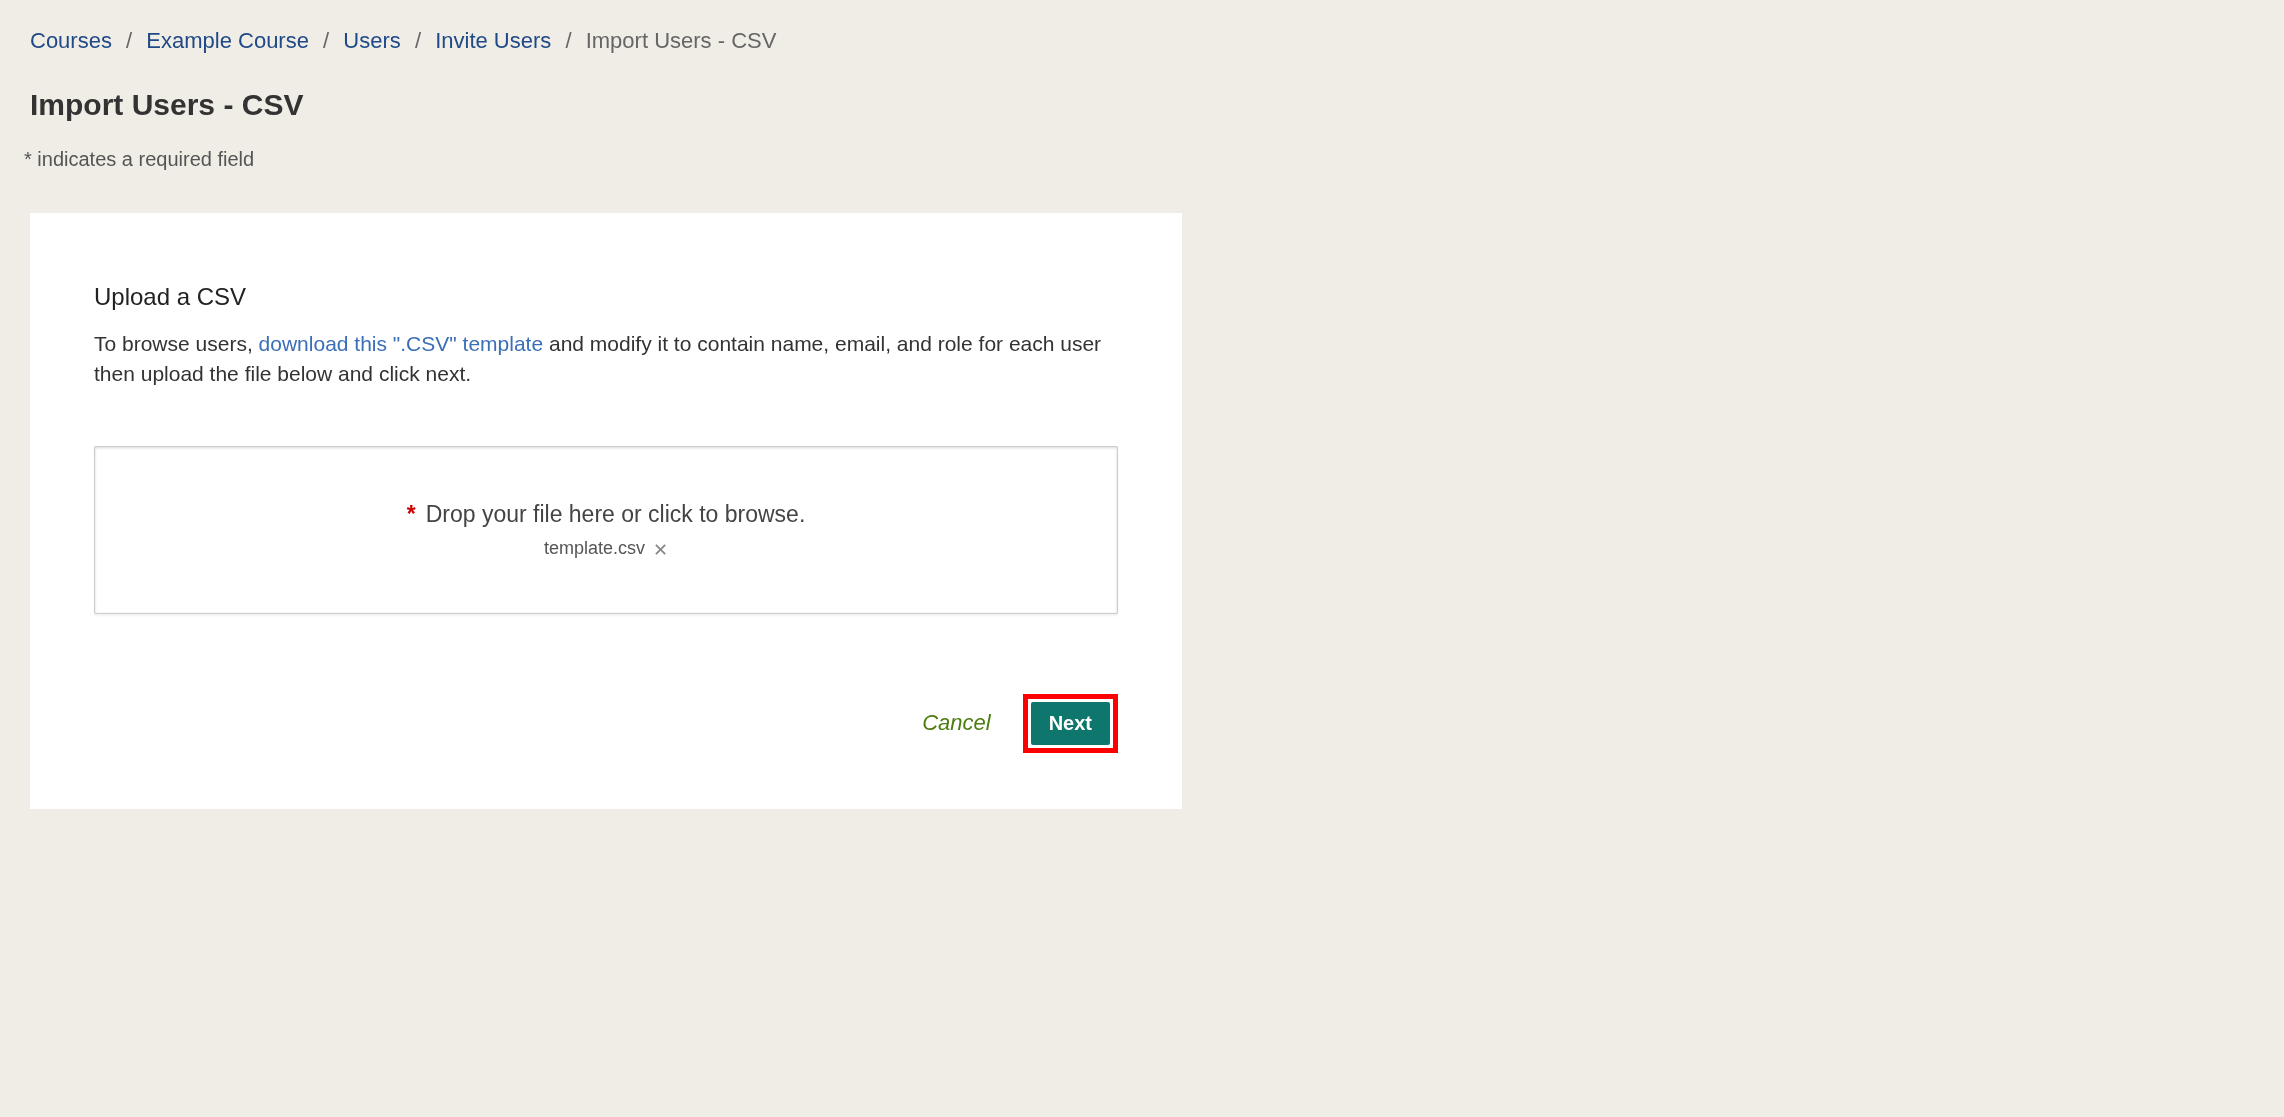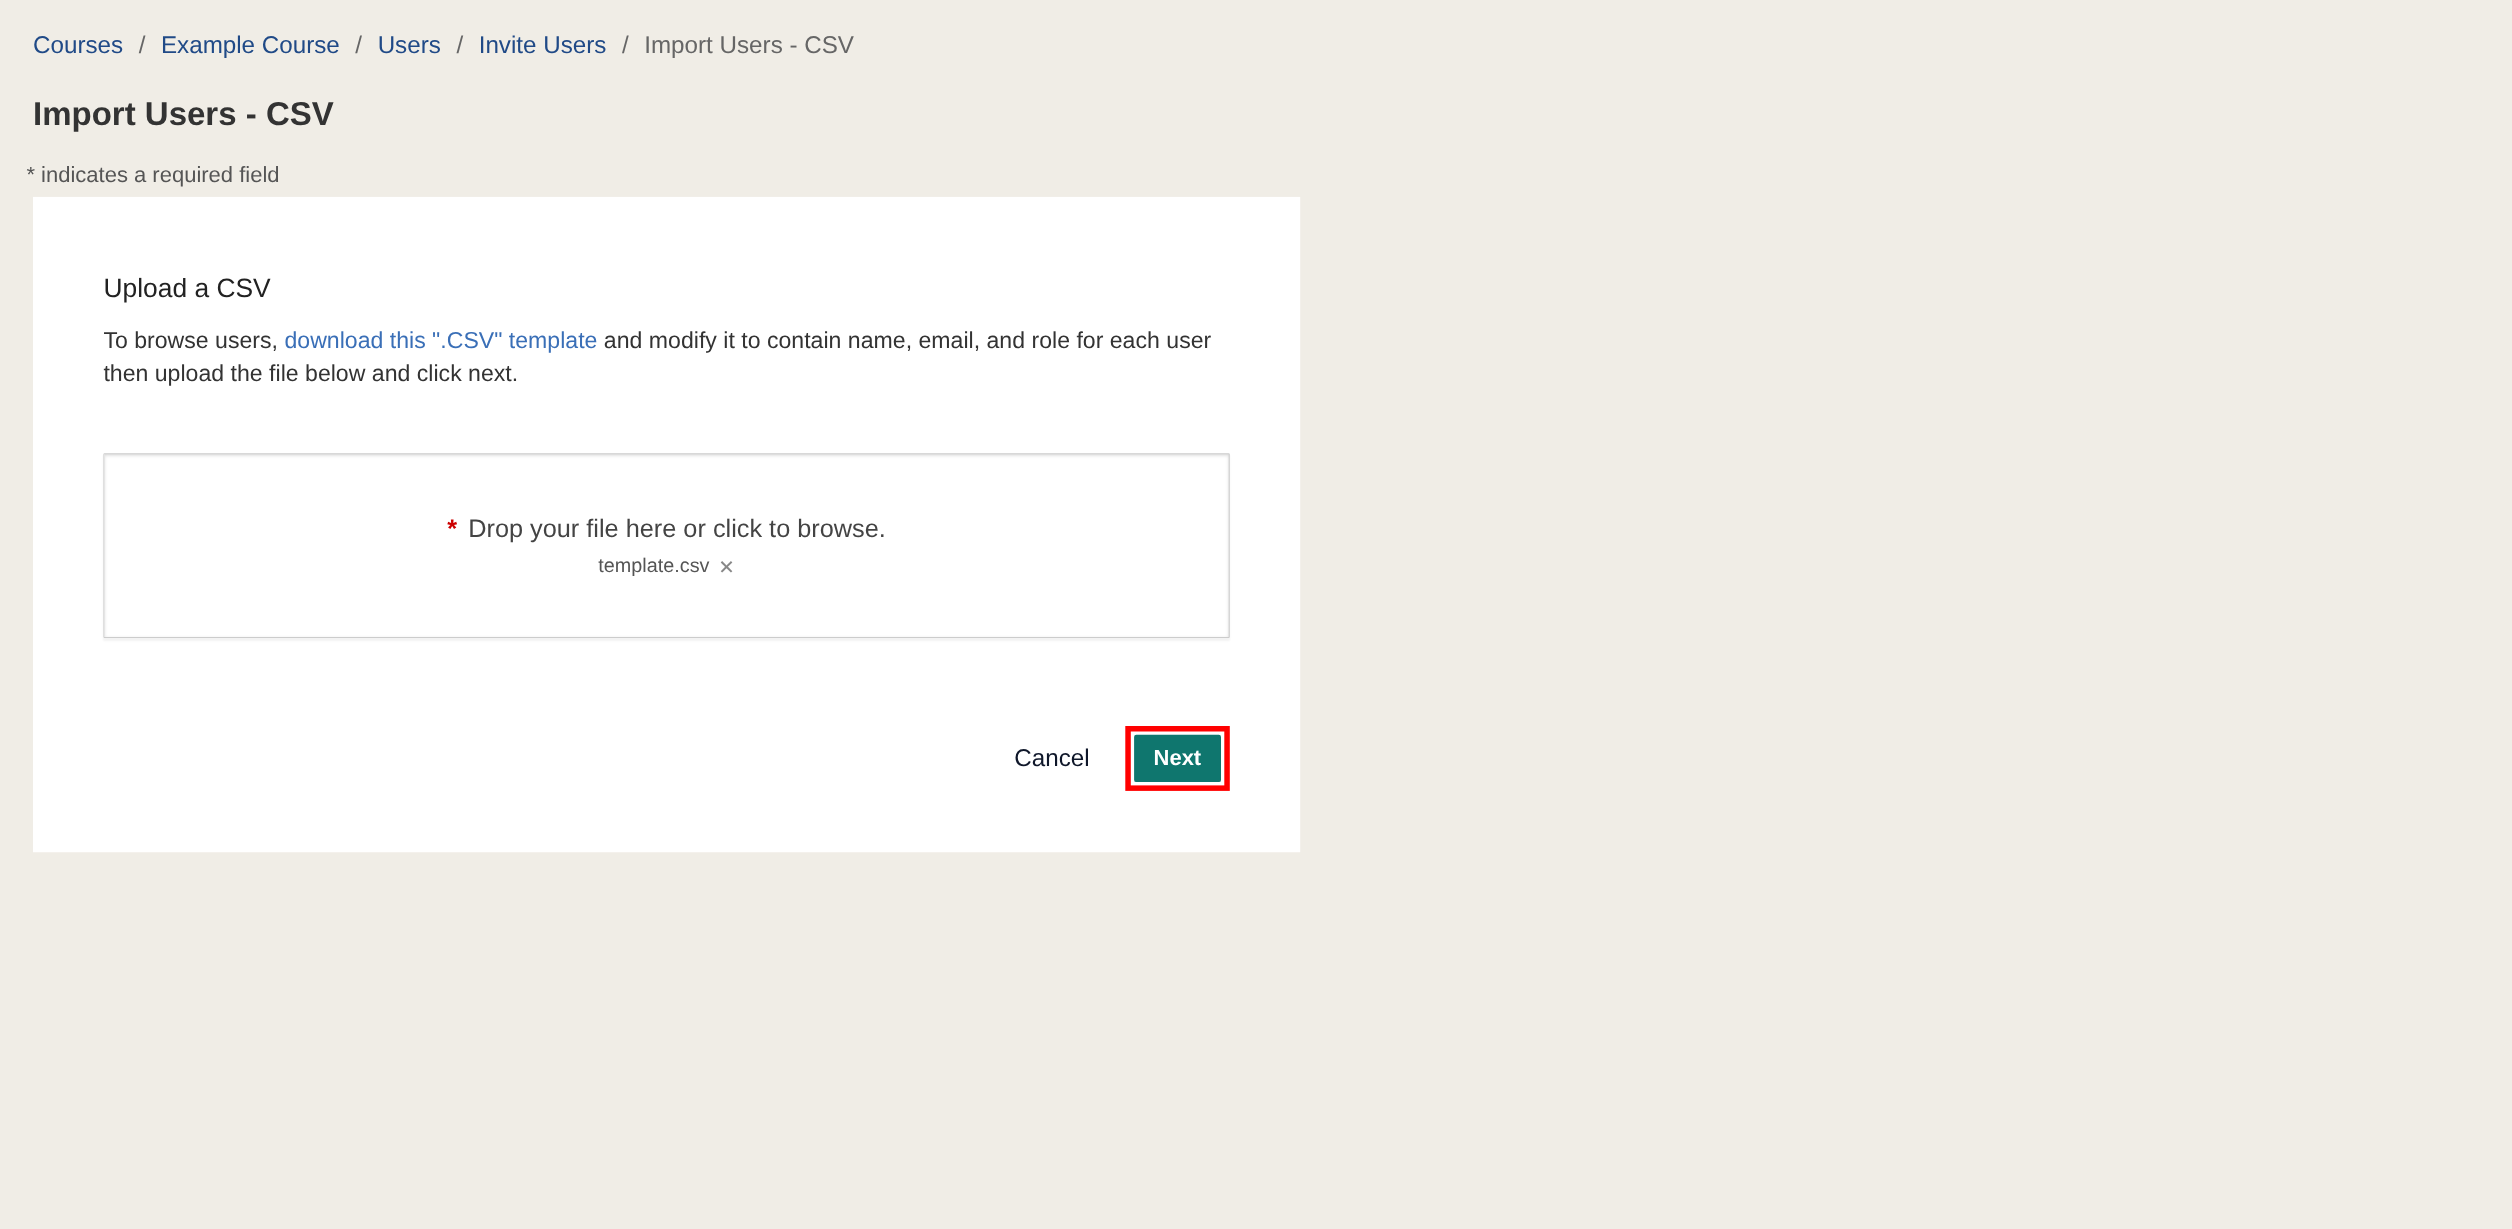--- a/index.html
+++ b/index.html
@@ -30,21 +30,21 @@
     }
     h1.page-title {
       font-size: 30px;
       font-weight: 600;
       color: #333;
       margin-bottom: 26px;
     }
     .required-note {
       font-size: 20px;
       color: #555;
-      margin-bottom: 8px;
+      margin-bottom: 42px;
       margin-left: -6px;
     }
     .card {
       background: #fff;
       width: 1152px;
       padding: 70px 64px 56px 64px;
     }
     h2.section-title {
       font-size: 24px;
       font-weight: 500;
@@ -92,26 +92,27 @@
       font-size: 18px;
       line-height: 1;
     }
     .actions {
       display: flex;
       justify-content: flex-end;
       align-items: center;
       gap: 28px;
     }
     .actions .cancel {
-      color: #0f172a;
+      color: #4d7c0f;
       font-size: 22px;
       background: none;
       border: none;
       cursor: pointer;
       padding: 8px 4px;
+      font-style: italic;
     }
     .next-highlight {
       border: 5px solid #ff0000;
       padding: 3px;
       display: inline-block;
     }
     .actions .next {
       background: #0f766e;
       color: #fff;
       font-size: 20px;

